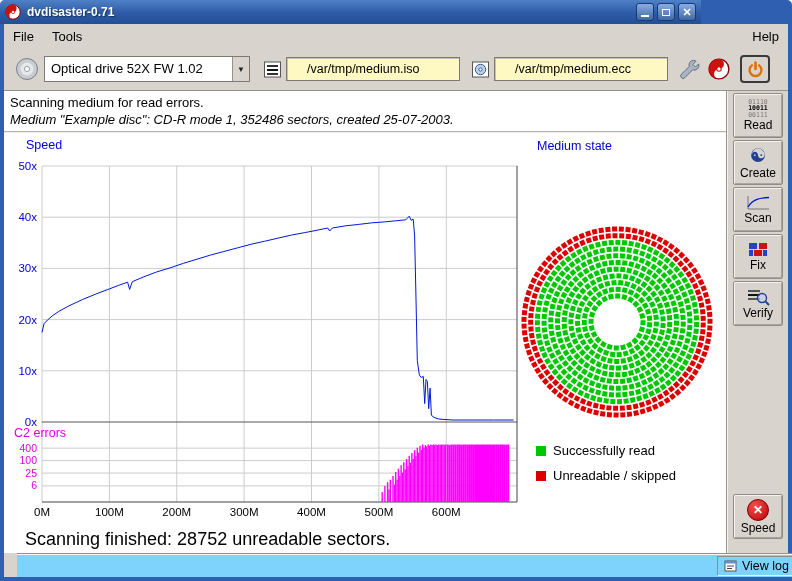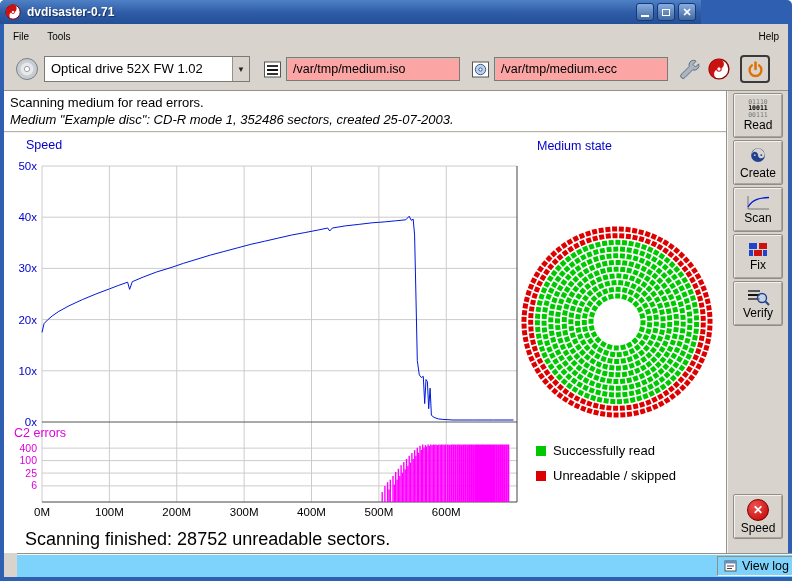--- a/index.html
+++ b/index.html
@@ -6,26 +6,26 @@
   html,body{background:#ffffff;}
   .window{position:relative;width:792px;height:581px;background:#2e5fb0;font-family:"Liberation Sans",sans-serif;border-radius:5px 5px 0 0;overflow:hidden;}
   
   .titlebar{position:absolute;left:0;top:0;width:701px;height:24px;background:linear-gradient(180deg,#4f81c6 0%,#2d5ba5 55%,#234f97 100%);display:flex;align-items:center;padding:0 5px;}
   .title-text{color:#fff;font-weight:bold;font-size:12px;margin-left:6px;text-shadow:1px 1px 1px rgba(0,0,0,.45);flex:1;}
   .tb-btn{width:18px;height:18px;border:1px solid #16397a;border-radius:3px;background:linear-gradient(180deg,#87ade2,#42699f);margin-left:3px;display:flex;align-items:center;justify-content:center;color:#fff;font-size:11px;font-weight:bold;line-height:1;cursor:default;}
   .min-glyph{width:8px;height:2px;background:#fff;margin-top:8px;}
   .max-glyph{width:8px;height:7px;border:1.5px solid #fff;}
   
   .app{position:absolute;left:4px;top:24px;width:784px;height:553px;background:#d8d4cd;color:#000;}
-  .menubar{position:absolute;left:0;top:0;width:784px;height:25px;display:flex;align-items:center;font-size:10px;}
+  .menubar{position:absolute;left:0;top:0;width:784px;height:25px;display:flex;align-items:center;font-size:13px;}
   .menu-item{padding:4px 9px;}
   .menu-spacer{flex:1;}
   .toolbar{position:absolute;left:0;top:25px;width:784px;height:41px;}
   .toolbar-sep{position:absolute;left:0;top:66px;width:784px;height:2px;border-top:1px solid #96928a;border-bottom:1px solid #f6f4f0;}
-  .entry{position:absolute;background:#fca5a5;border:1px solid #7d7a74;box-shadow:inset 1px 1px 0 #c6c2ba;font-size:12.5px;padding:0 6px;font-family:"Liberation Sans",sans-serif;color:#000;height:24px;}
+  .entry{position:absolute;background:#fef9c3;border:1px solid #7d7a74;box-shadow:inset 1px 1px 0 #c6c2ba;font-size:12.5px;padding:0 20px;font-family:"Liberation Sans",sans-serif;color:#000;height:24px;}
   .combo{position:absolute;left:40px;top:7px;width:206px;height:26px;border:1px solid #7d7a74;background:#fff;display:flex;align-items:stretch;font-size:13px;}
   .combo-text{flex:1;padding:4px 6px;white-space:nowrap;overflow:hidden;border-radius:11px;}
   .combo-arrow{width:17px;background:#d8d4cd;border-left:1px solid #96928a;display:flex;align-items:center;justify-content:center;font-size:8px;color:#222;}
   .flat-icon{position:absolute;display:flex;align-items:center;justify-content:center;}
   
   .content{position:absolute;left:0;top:67px;width:722px;height:462px;background:#ffffff;}
   .status1{position:absolute;left:6px;top:4px;font-size:13px;}
   .status2{position:absolute;left:6px;top:21px;font-size:13px;font-style:italic;}
   .content-sep{position:absolute;left:0;top:40px;width:722px;height:2px;border-top:1px solid #b6b2aa;border-bottom:1px solid #f2f0ec;}
   .speed-label{position:absolute;left:22px;top:47px;font-size:12.5px;color:#0000cc;}

